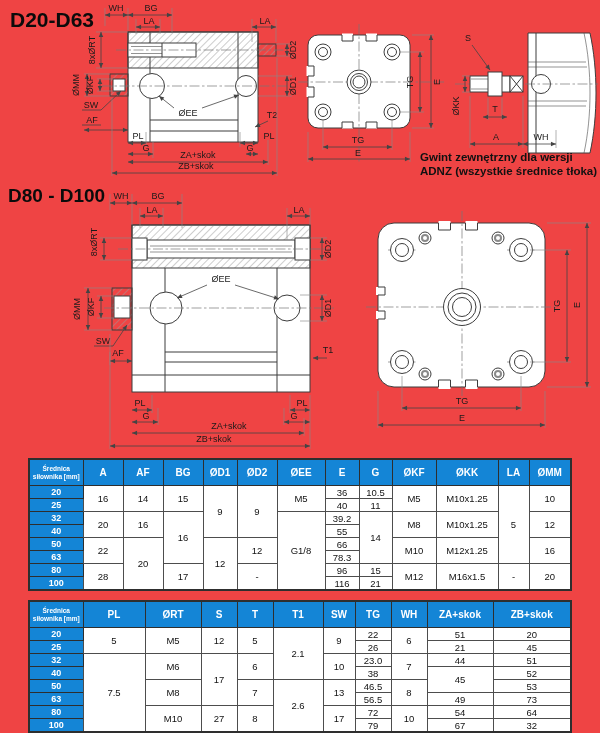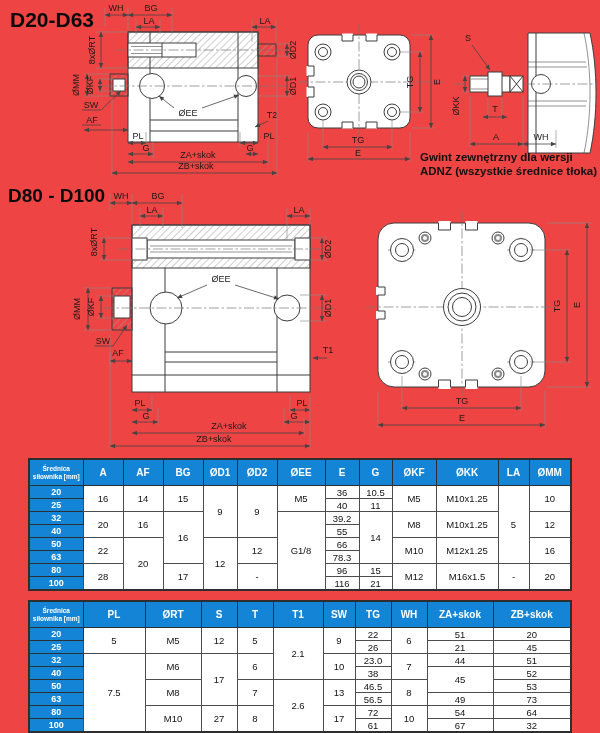--- a/index.html
+++ b/index.html
@@ -579,21 +579,21 @@
             <td rowspan="2">27</td>
             <td rowspan="2">8</td>
             <td rowspan="2">17</td>
             <td>72</td>
             <td rowspan="2">10</td>
             <td>54</td>
             <td>64</td>
           </tr>
           <tr>
             <td class="rh">100</td>
-            <td>61</td>
+            <td>79</td>
             <td>67</td>
             <td>32</td>
           </tr>
         </tbody>
       </table>
 </div>
 
 </div>
 
 </body></html>

